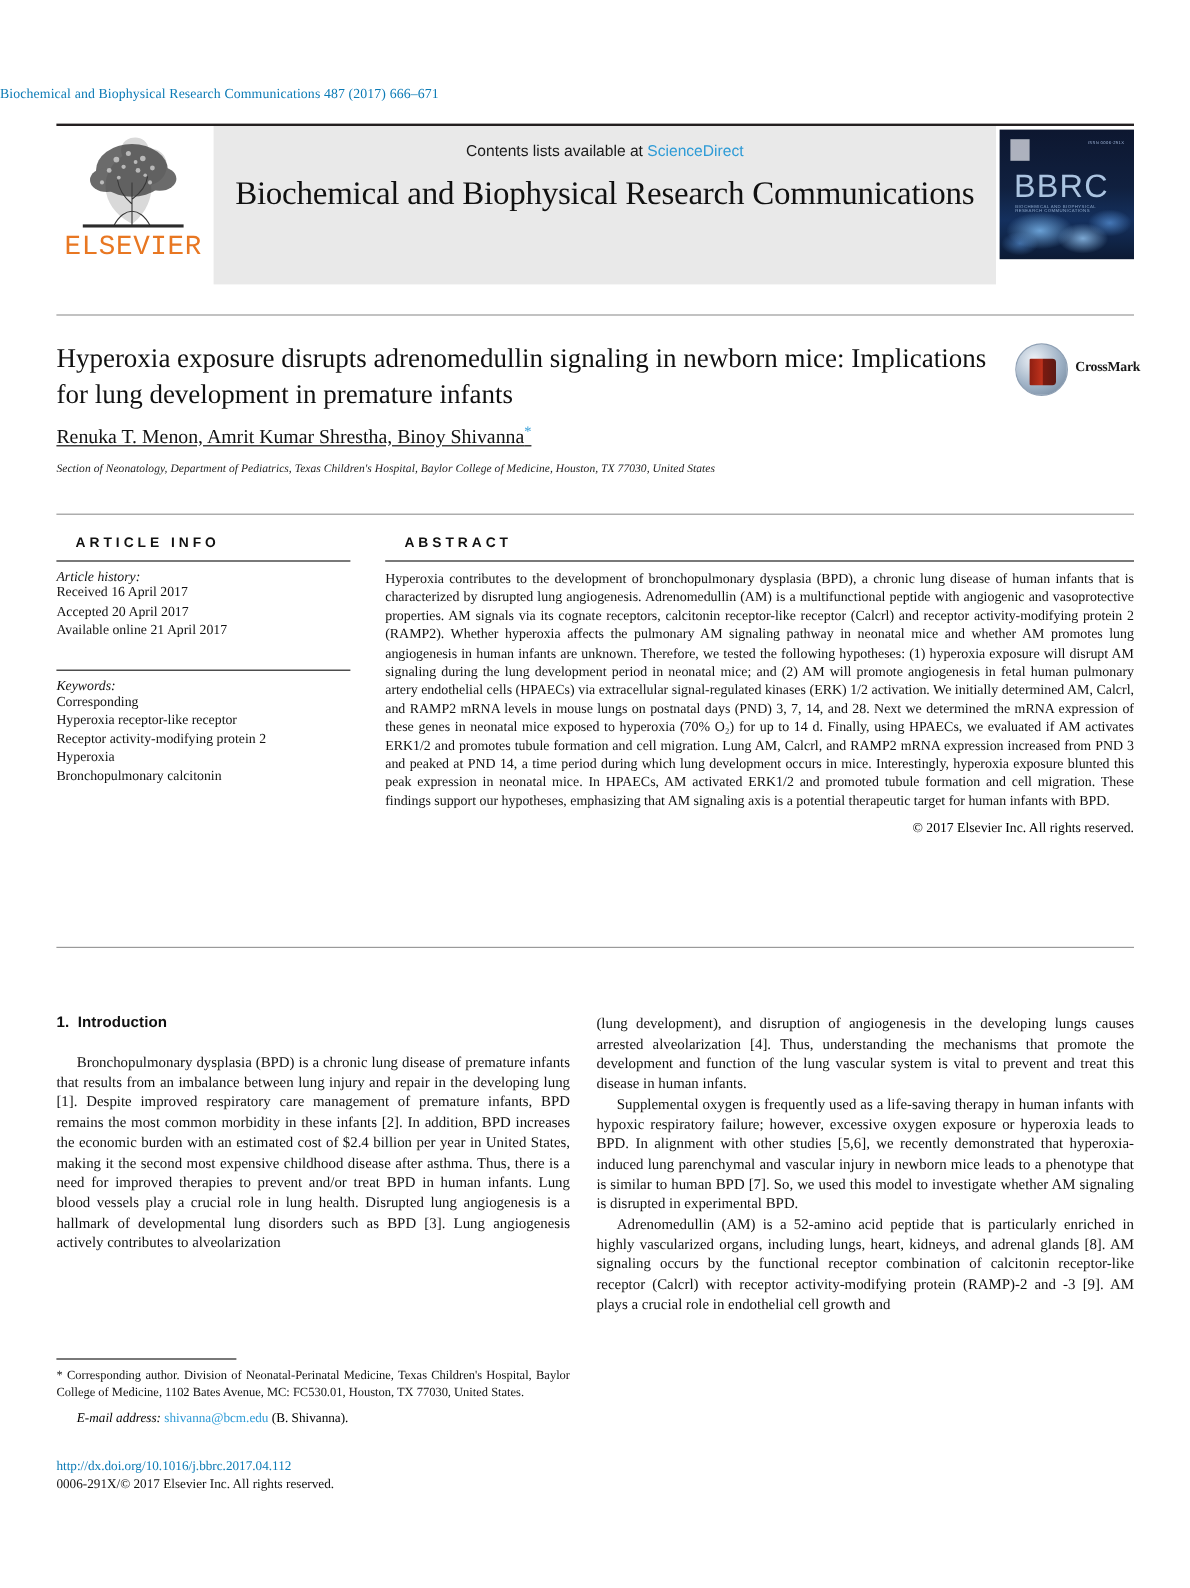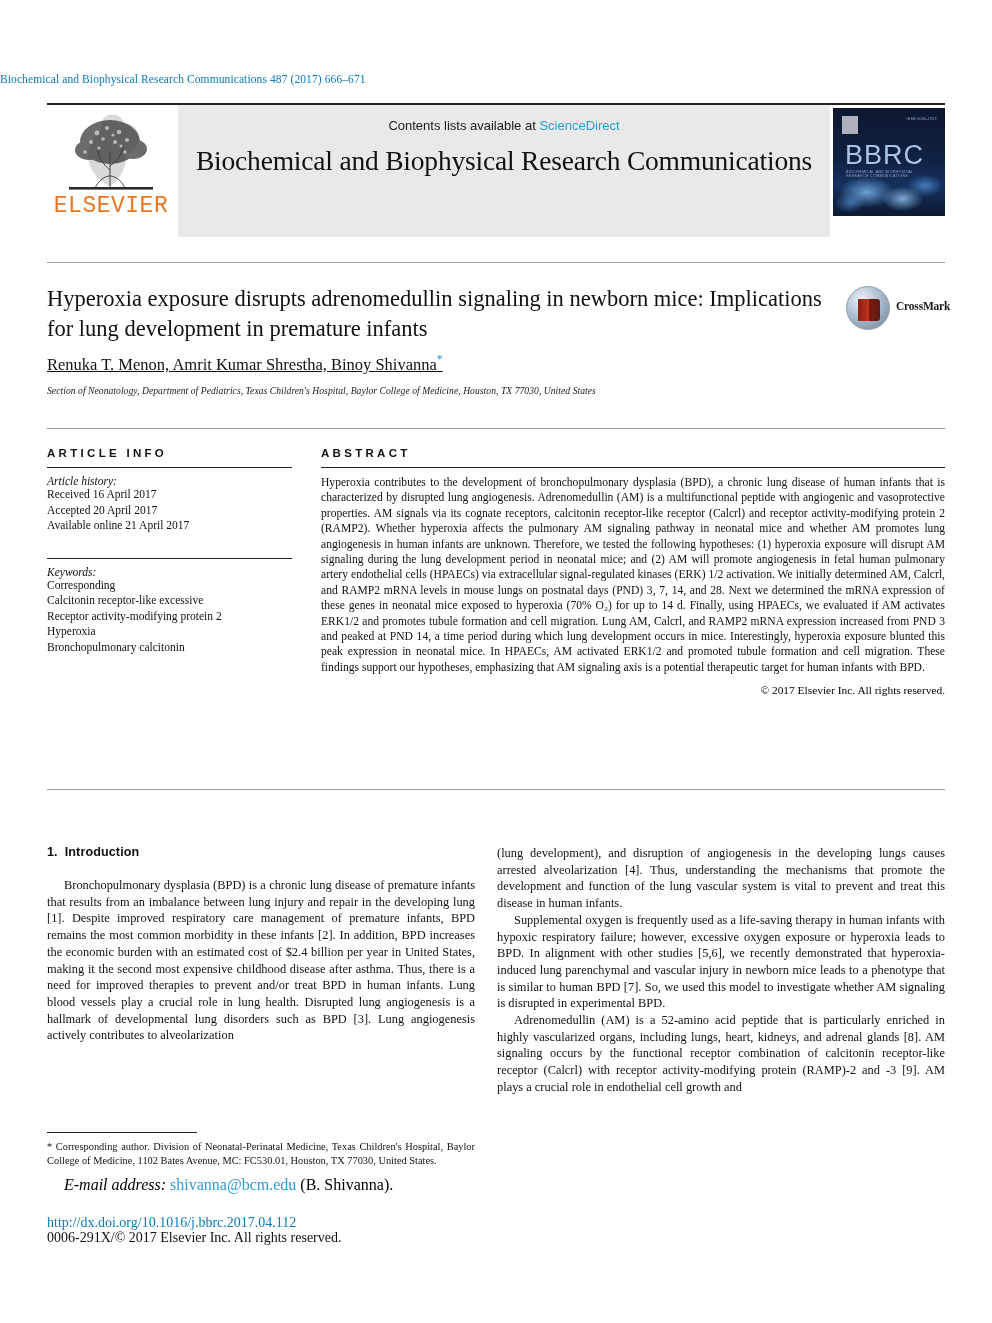--- a/index.html
+++ b/index.html
@@ -238,20 +238,21 @@
     position: absolute;
     left: 47px; top: 447px;
     width: 245px;
   }
   .sec-head {
     font-family: "Liberation Sans", sans-serif;
     font-size: 11.5px;
     font-weight: bold;
     letter-spacing: 3.3px;
     color: #111111;
+    margin-left: 16px;
   }
   .rule-thin {
     border-top: 1.2px solid #222;
     margin-top: 8px;
     margin-bottom: 7px;
   }
   .ital-lead {
     font-style: italic;
     font-size: 11.5px;
     font-family: "Liberation Serif", serif;
@@ -335,32 +336,32 @@
   }
   .fn-text {
     font-size: 10.4px;
     line-height: 13.6px;
     text-align: justify;
     font-family: "Liberation Serif", serif;
     color: #111;
   }
   .fn-email {
     margin-top: 9px;
-    font-size: 16px;
+    font-size: 11px;
     font-family: "Liberation Serif", serif;
     text-indent: 17px;
   }
   .fn-email i { font-style: italic; }
   .fn-email a { color: #2e9bd6; text-decoration: none; }
 
   .colophon {
     position: absolute;
     left: 47px; top: 1215px;
     width: 470px;
-    font-size: 14px;
+    font-size: 11px;
     line-height: 15px;
     font-family: "Liberation Serif", serif;
   }
   .colophon .doi { color: #0b7ab5; }
   .colophon .issn { color: #111; }
 </style>
 </head>
 <body>
 
 <div class="page">
@@ -442,21 +443,21 @@
     <div class="sec-head">ARTICLE INFO</div>
     <div class="rule-thin"></div>
     <div class="ital-lead">Article history:</div>
     <div class="info-line">Received 16 April 2017</div>
     <div class="info-line">Accepted 20 April 2017</div>
     <div class="info-line">Available online 21 April 2017</div>
     <div class="rule-thin" style="margin-top:24px;"></div>
     <div class="kw-block">
       <div class="ital-lead">Keywords:</div>
       <div class="info-line">Corresponding</div>
-      <div class="info-line">Calcitonin receptor-like excessive</div>
+      <div class="info-line">Hyperoxia receptor-like receptor</div>
       <div class="info-line">Receptor activity-modifying protein 2</div>
       <div class="info-line">Hyperoxia</div>
       <div class="info-line">Bronchopulmonary calcitonin</div>
     </div>
   </div>
 
   <div class="abstract">
     <div class="sec-head">ABSTRACT</div>
     <div class="rule-thin"></div>
     <div class="abs-body">Hyperoxia contributes to the development of bronchopulmonary dysplasia (BPD), a chronic lung disease of human infants that is characterized by disrupted lung angiogenesis. Adrenomedullin (AM) is a multifunctional peptide with angiogenic and vasoprotective properties. AM signals via its cognate receptors, calcitonin receptor-like receptor (Calcrl) and receptor activity-modifying protein 2 (RAMP2). Whether hyperoxia affects the pulmonary AM signaling pathway in neonatal mice and whether AM promotes lung angiogenesis in human infants are unknown. Therefore, we tested the following hypotheses: (1) hyperoxia exposure will disrupt AM signaling during the lung development period in neonatal mice; and (2) AM will promote angiogenesis in fetal human pulmonary artery endothelial cells (HPAECs) via extracellular signal-regulated kinases (ERK) 1/2 activation. We initially determined AM, Calcrl, and RAMP2 mRNA levels in mouse lungs on postnatal days (PND) 3, 7, 14, and 28. Next we determined the mRNA expression of these genes in neonatal mice exposed to hyperoxia (70% O₂) for up to 14 d. Finally, using HPAECs, we evaluated if AM activates ERK1/2 and promotes tubule formation and cell migration. Lung AM, Calcrl, and RAMP2 mRNA expression increased from PND 3 and peaked at PND 14, a time period during which lung development occurs in mice. Interestingly, hyperoxia exposure blunted this peak expression in neonatal mice. In HPAECs, AM activated ERK1/2 and promoted tubule formation and cell migration. These findings support our hypotheses, emphasizing that AM signaling axis is a potential therapeutic target for human infants with BPD.</div>

